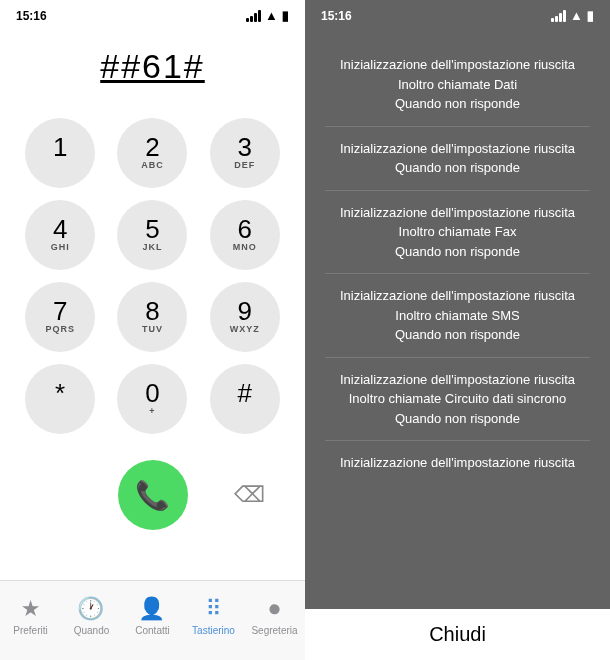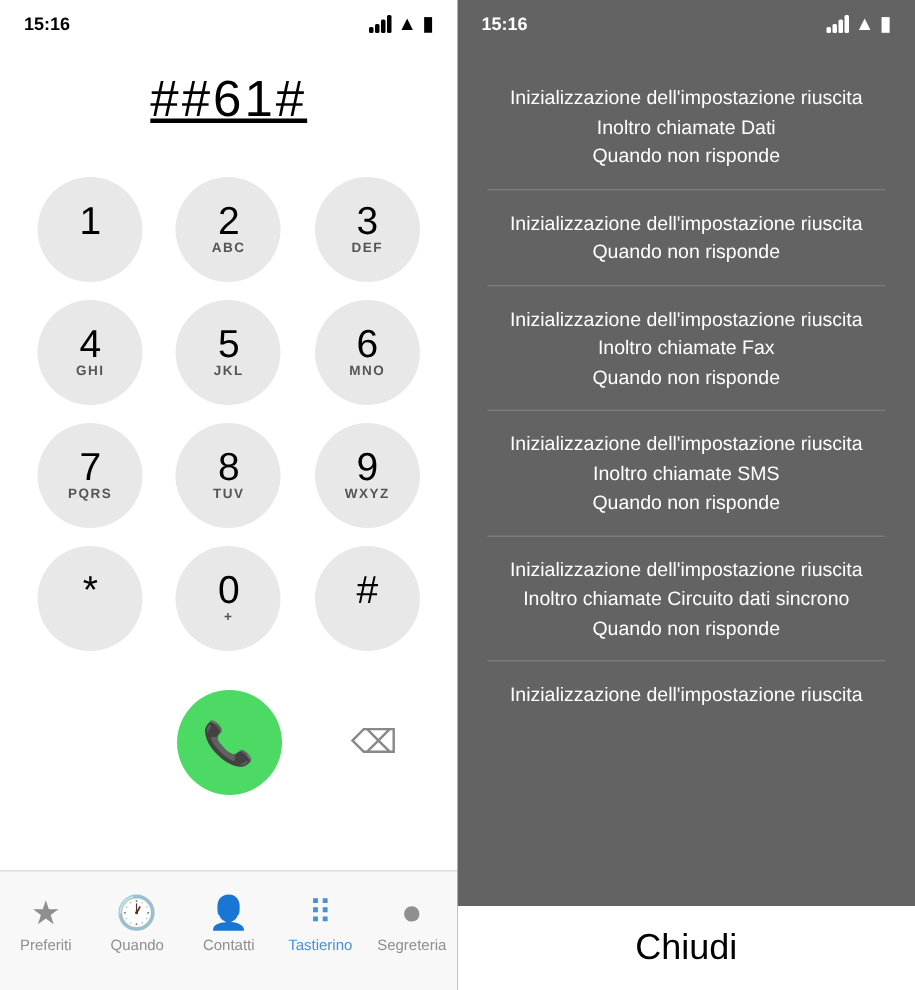--- a/index.html
+++ b/index.html
@@ -228,21 +228,21 @@
 
     .modal-close-area {
       background: #fff;
       padding: 14px;
       text-align: center;
       cursor: pointer;
       margin: 0;
     }
 
     .modal-close-btn {
-      font-size: 24px;
+      font-size: 20px;
       font-weight: 400;
       color: #000;
     }
 
     
     .signal-bars {
       display: inline-flex;
       align-items: flex-end;
       gap: 1px;
       height: 12px;

